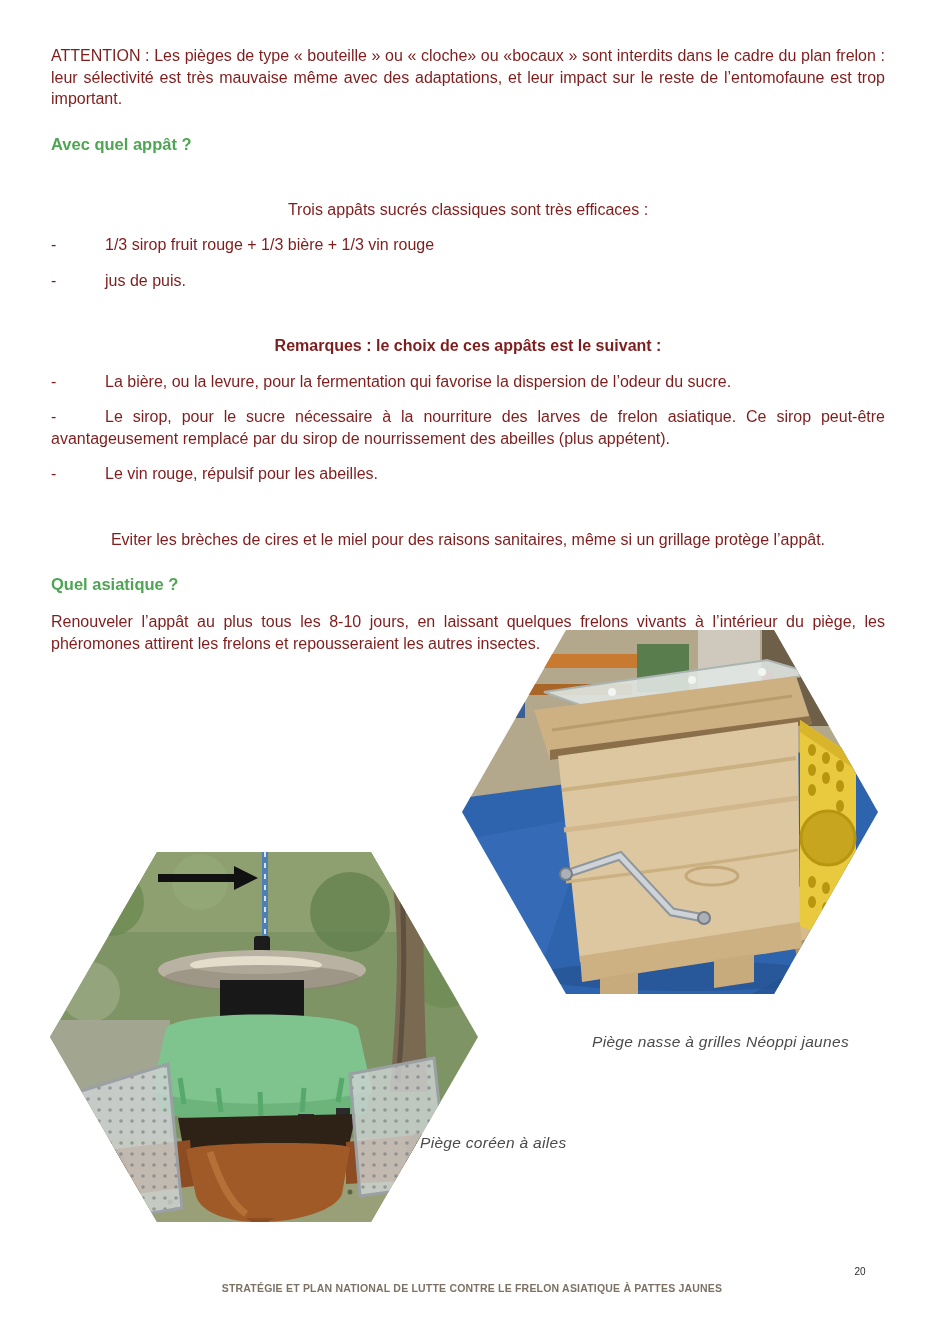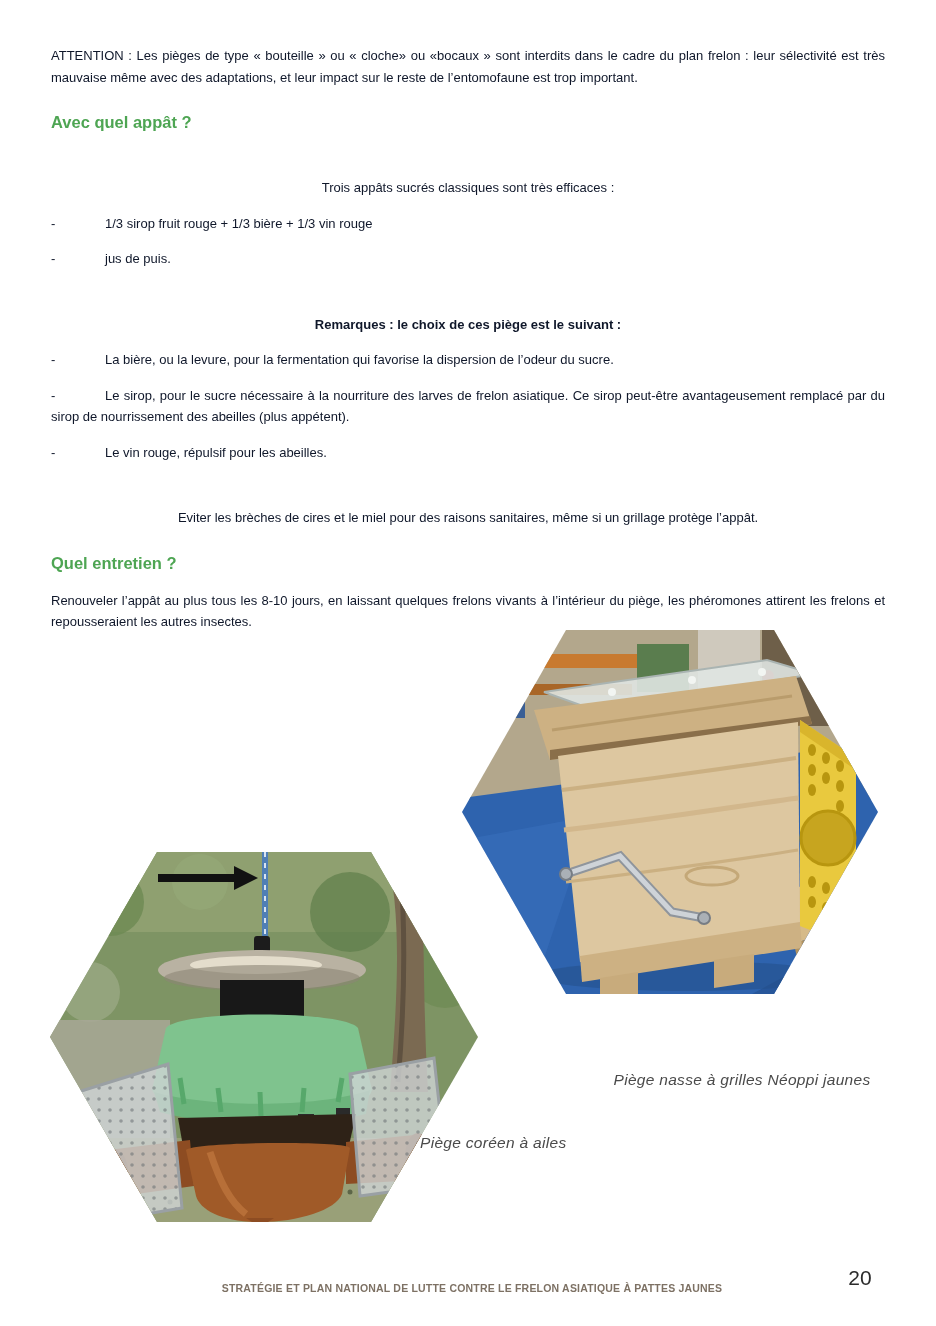--- a/index.html
+++ b/index.html
@@ -4,73 +4,73 @@
 <style>
   * { margin:0; padding:0; box-sizing:border-box; }
   html,body { background:#ffffff; }
   body { width:936px; height:1326px; position:relative; overflow:hidden;
          font-family:"Liberation Sans", sans-serif; color:#2b2b2b; }
 
   .page { position:absolute; inset:0; background:#ffffff; }
 
   .content { position:absolute; left:51px; top:45px; width:834px; }
 
-  p.body { font-size:13px; line-height:21.5px; text-align:justify;
-           margin:0 0 14px 0; color:#0f172a; }
+  p.body { font-size:16px; line-height:21.5px; text-align:justify;
+           margin:0 0 14px 0; color:#7f1d1d; }
   p.single { text-align:center;margin-top:44px; }
   h2.green { font-size:16.5px; line-height:22px; font-weight:bold;
              color:#4EA553; margin:23px 0 16px 0; }
   p.bold { font-weight:bold; }
   .dash { display:inline-block; width:54px; }
 
   .hex { position:absolute; overflow:hidden;
          clip-path:polygon(25% 0, 75% 0, 100% 50%, 75% 100%, 25% 100%, 0 50%); }
   .hex-right { left:462px; top:630px; width:416px; height:364px; }
   .hex-left  { left:50px;  top:852px; width:428px; height:370px; }
   .hex svg { display:block; }
 
   .caption { position:absolute; font-style:italic; font-size:15.5px;
              color:#4a4a4a; letter-spacing:.3px; }
-  .cap-right { left:592px; top:1071px; width:300px; text-align:center; }
+  .cap-right { left:592px; top:1033px; width:300px; }
   .cap-left  { left:420px; top:1134px; }
 
   .footer-date  { position:absolute; left:36px;  top:1336px; font-size:15px; color:#3a3a3a; }
   .footer-title { position:absolute; left:8px; right:0; top:1282px; text-align:center;
                   font-size:10.5px; font-weight:bold; color:#7d7164; letter-spacing:.2px; }
   .page-number  { position:absolute; left:840px; top:1266px; width:40px; text-align:center;
-                  font-size:21px; color:#2b2b2b; }
+                  font-size:10px; color:#2b2b2b; }
 </style>
 </head>
 <body>
 
 <div class="page">
 
   <div class="content">
     <p class="body">ATTENTION : Les pièges de type « bouteille » ou « cloche» ou «bocaux » sont interdits dans le cadre du plan frelon : leur sélectivité est très mauvaise même avec des adaptations, et leur impact sur le reste de l’entomofaune est trop important.</p>
 
     <h2 class="green">Avec quel appât ?</h2>
 
     <p class="body single">Trois appâts sucrés classiques sont très efficaces :</p>
 
     <p class="body"><span class="dash">-</span><span>1/3 sirop fruit rouge + 1/3 bière + 1/3 vin rouge</span></p>
 
 
     <p class="body"><span class="dash">-</span><span>jus de puis.</span></p>
 
-    <p class="body bold single">Remarques : le choix de ces piège est le suivant :</p>
+    <p class="body bold single">Remarques : le choix de ces appâts est le suivant :</p>
 
     <p class="body"><span class="dash">-</span><span>La bière, ou la levure, pour la fermentation qui favorise la dispersion de l’odeur du sucre.</span></p>
 
     <p class="body"><span class="dash">-</span><span>Le sirop, pour le sucre nécessaire à la nourriture des larves de frelon asiatique. Ce sirop peut-être avantageusement remplacé par du sirop de nourrissement des abeilles (plus appétent).</span></p>
 
     <p class="body"><span class="dash">-</span><span>Le vin rouge, répulsif pour les abeilles.</span></p>
 
     <p class="body single">Eviter les brèches de cires et le miel pour des raisons sanitaires, même si un grillage protège l’appât.</p>
 
-    <h2 class="green">Quel entretien ?</h2>
+    <h2 class="green">Quel asiatique ?</h2>
 
     <p class="body">Renouveler l’appât au plus tous les 8-10 jours, en laissant quelques frelons vivants à l’intérieur du piège, les phéromones attirent les frelons et repousseraient les autres insectes.</p>
   </div>
 
   <div class="hex hex-right">
     <svg width="416" height="364" viewBox="0 0 416 364">
 
       <rect x="0" y="0" width="416" height="170" fill="#b3a78c"></rect>
       <rect x="0" y="24" width="210" height="14" fill="#c87a30"></rect>
       <rect x="0" y="54" width="170" height="11" fill="#a96627"></rect>

